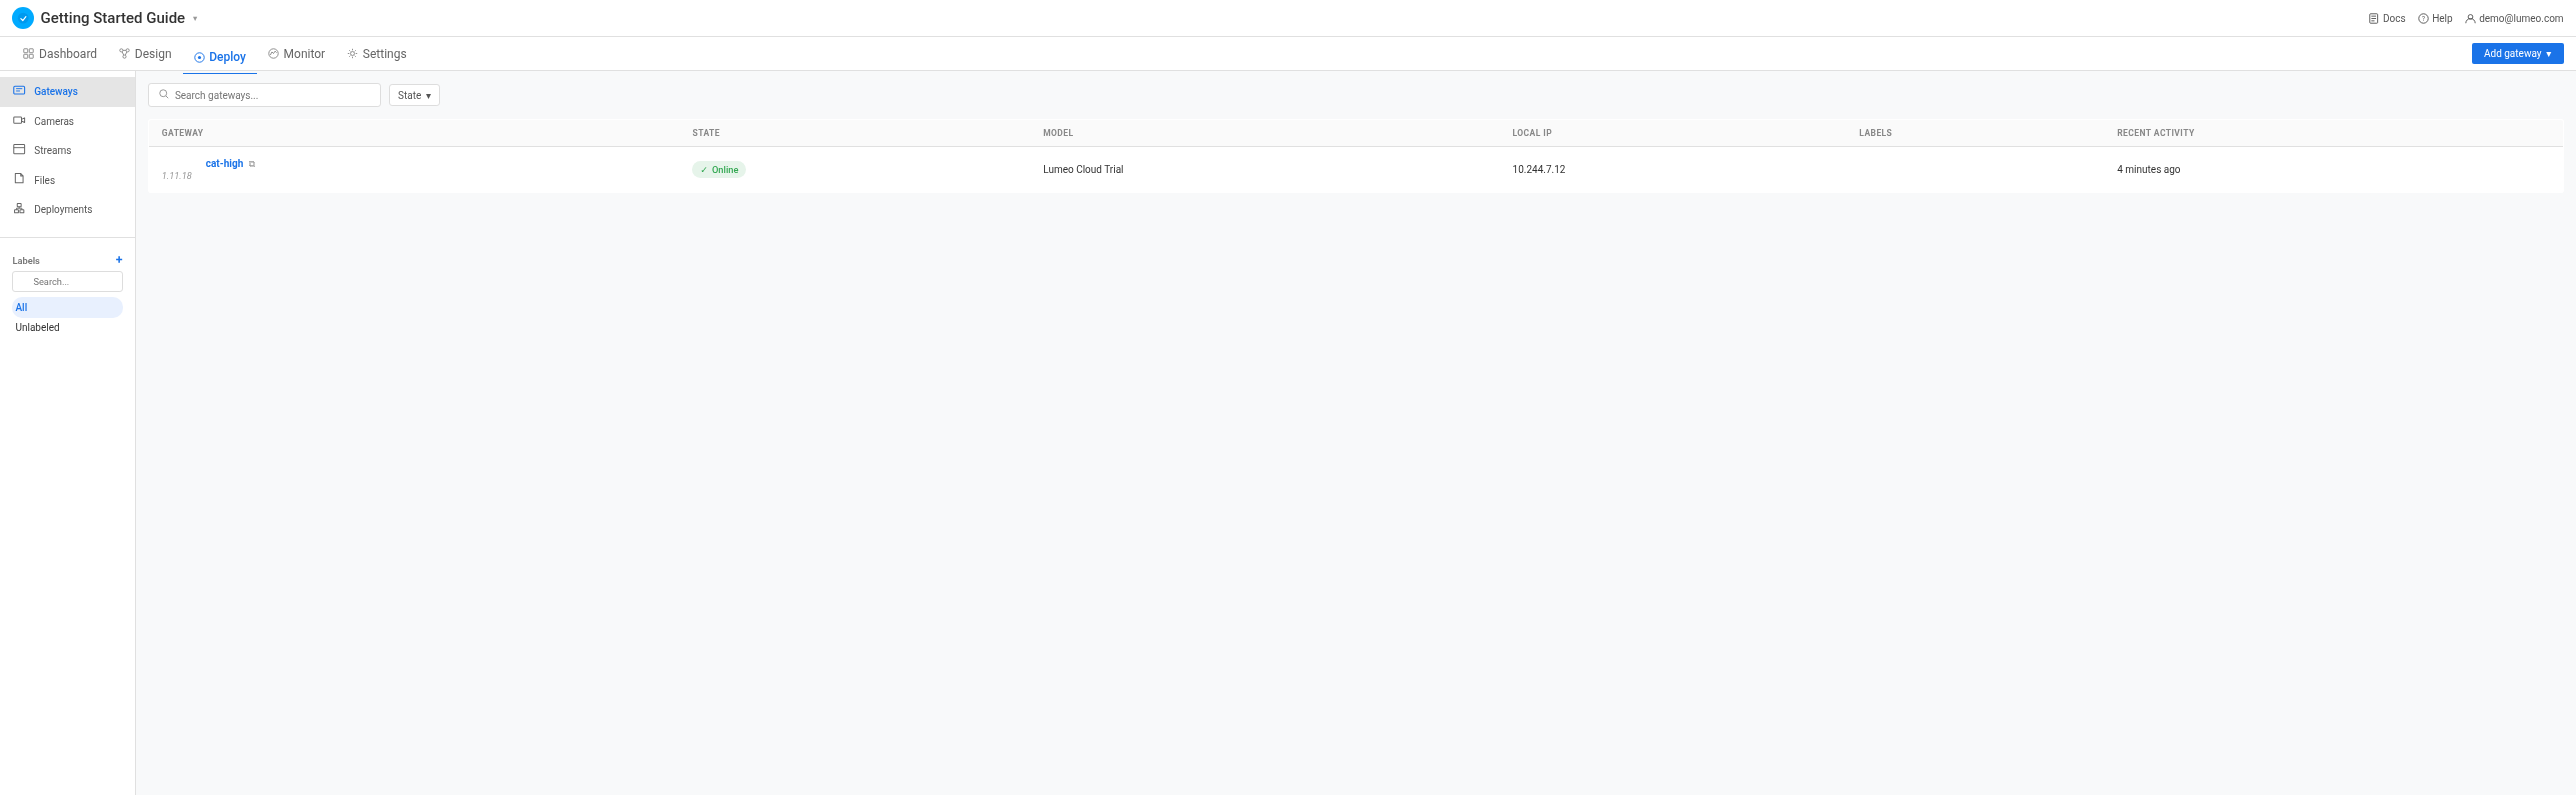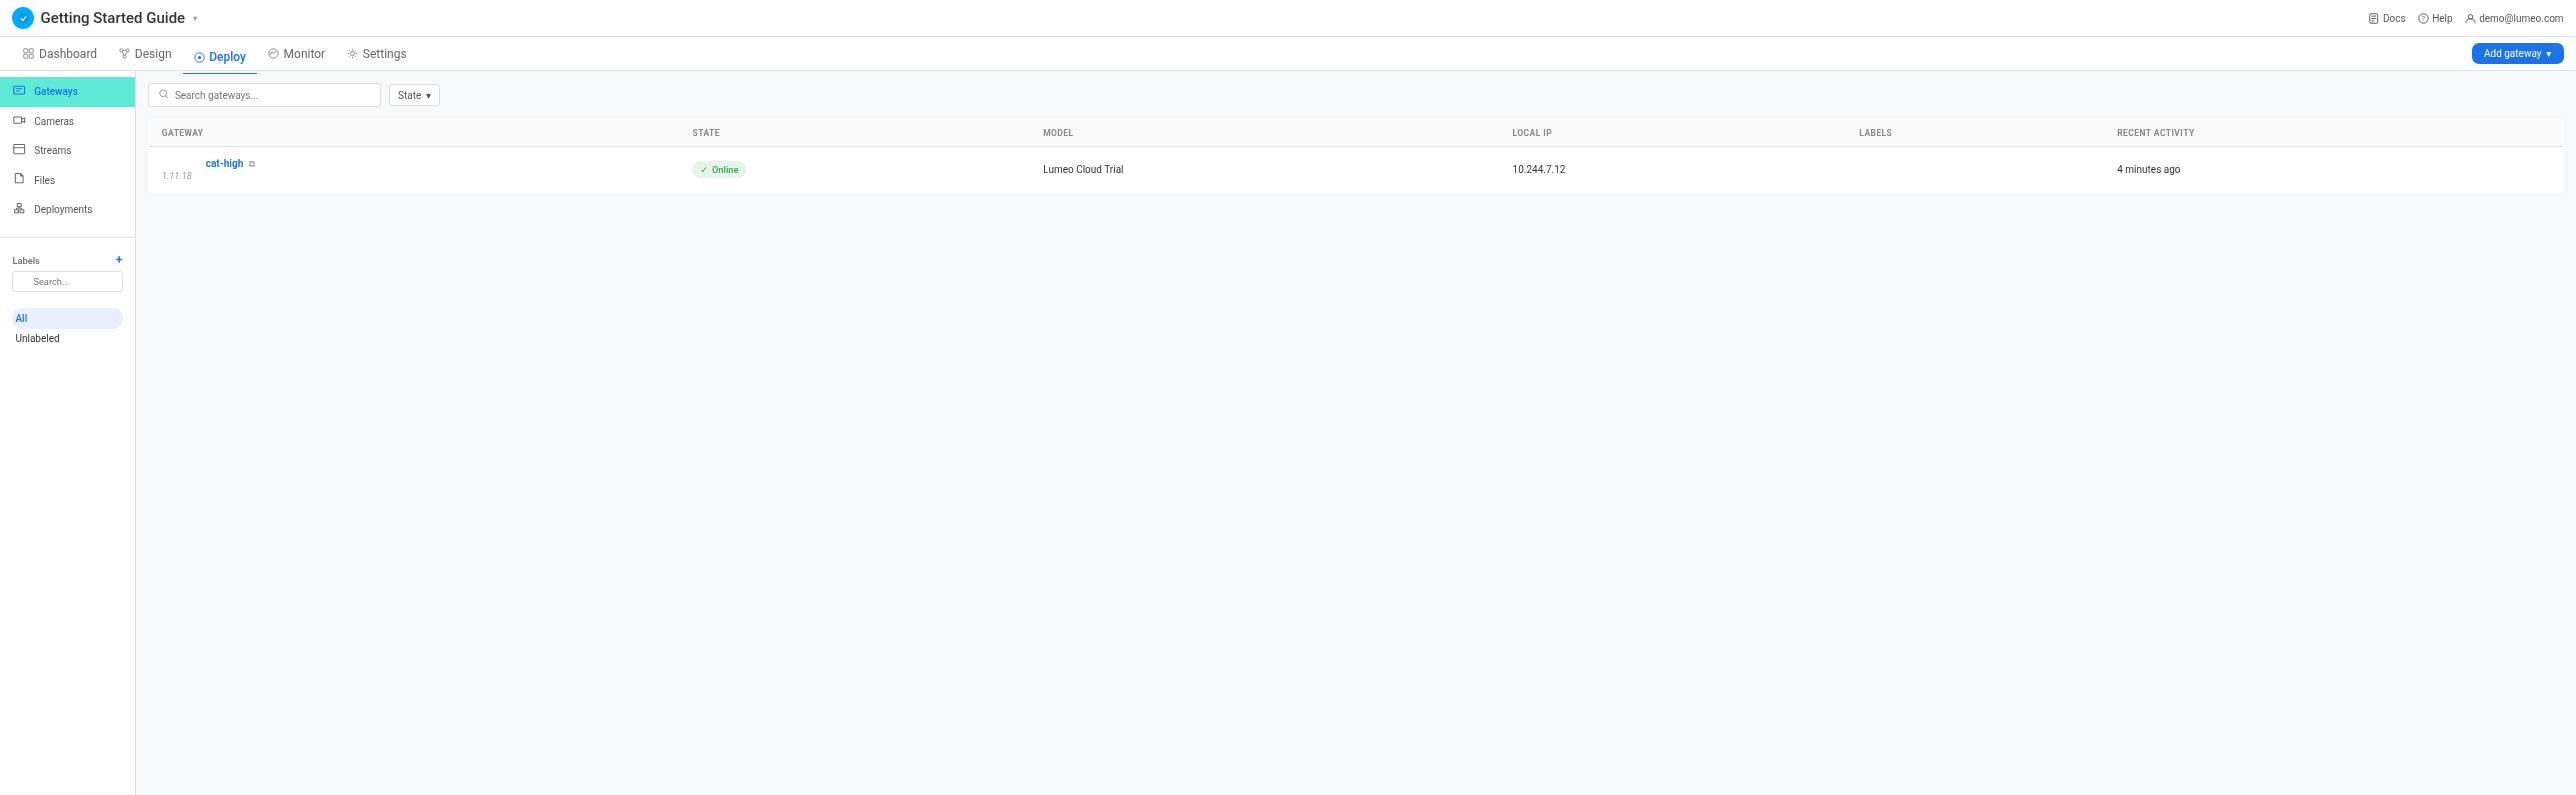--- a/index.html
+++ b/index.html
@@ -112,21 +112,21 @@
 
     .navtabs-right {
       display: flex;
       align-items: center;
     }
 
     .add-gateway-btn {
       background: #1a73e8;
       color: #fff;
       border: none;
-      border-radius: 7px;
+      border-radius: 2px;
       padding: 5.4px 12.4px;
       font-size: 10px;
       cursor: pointer;
       display: flex;
       align-items: center;
       gap: 4.7px;
     }
 
     
     .main-layout {
@@ -154,21 +154,21 @@
       align-items: center;
       gap: 7.8px;
       padding: 7px 12.4px;
       font-size: 10px;
       color: #555;
       cursor: pointer;
       border-radius: 0;
     }
 
     .sidebar-item.active {
-      background: #5eead4;
+      background: #e5e5e5;
       color: #1a73e8;
       font-weight: 500;
     }
 
     .sidebar-icon {
       font-size: 11px;
       width: 14px;
       text-align: center;
     }
 
@@ -205,21 +205,21 @@
       border-radius: 3.1px;
       padding: 3.9px 6.2px 3.9px 20px;
       font-size: 9.3px;
       color: #333;
       outline: none;
       position: relative;
     }
 
     .labels-search-wrapper {
       position: relative;
-      margin-bottom: 16px;
+      margin-bottom: 5px;
     }
 
     .labels-search-icon {
       position: absolute;
       left: 5.4px;
       top: 50%;
       transform: translateY(-50%);
       color: #999;
       font-size: 8.5px;
     }

